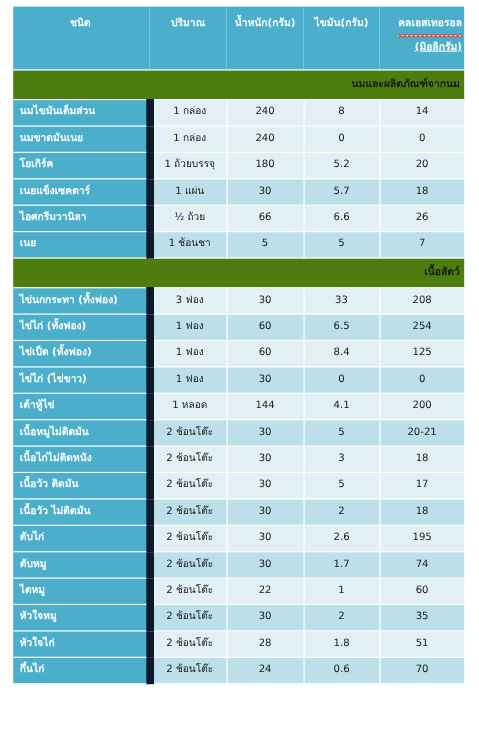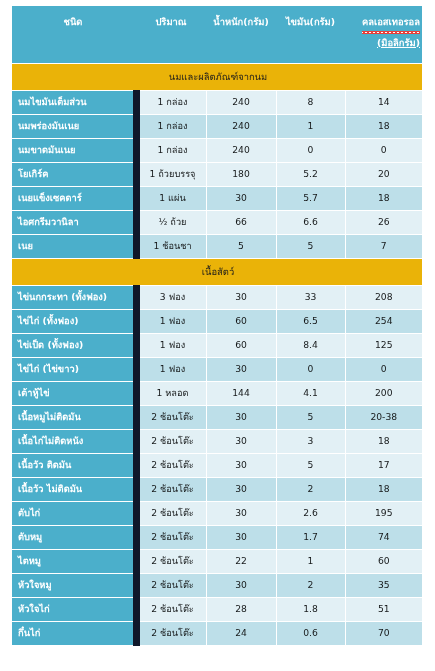--- a/index.html
+++ b/index.html
@@ -73,25 +73,25 @@
     background-repeat: repeat-x;
   }
   .chol-line2 {
     display: block;
     margin-top: 3px;
     text-decoration: underline;
   }
 
   
   tr.section-row td {
-    background: #eab308;
+    background: #4d7c0f;
     color: #1b1b1b;
-    font-weight: normal;
+    font-weight: bold;
     font-size: 9.4px;
-    text-align: center;
+    text-align: right;
     padding: 4px 4px 4px 6px;
     border-bottom: 1px solid #ffffff;
     border-top: 1px solid #ffffff;
     height: 18px;
   }
 
   
   tbody td {
     height: 19px;
     padding: 2px 3px;
@@ -151,27 +151,20 @@
         <tr class="section-row">
           <td colspan="5">นมและผลิตภัณฑ์จากนม</td>
         </tr>
         <tr class="row-a">
           <td class="type-cell">นมไขมันเต็มส่วน</td>
           <td class="num-cell amt-cell">1 กล่อง</td>
           <td class="num-cell">240</td>
           <td class="num-cell">8</td>
           <td class="num-cell">14</td>
         </tr>
-        <tr class="row-b">
-          <td class="type-cell">นมพร่องมันเนย</td>
-          <td class="num-cell amt-cell">1 กล่อง</td>
-          <td class="num-cell">240</td>
-          <td class="num-cell">1</td>
-          <td class="num-cell">18</td>
-        </tr>
         <tr class="row-a">
           <td class="type-cell">นมขาดมันเนย</td>
           <td class="num-cell amt-cell">1 กล่อง</td>
           <td class="num-cell">240</td>
           <td class="num-cell">0</td>
           <td class="num-cell">0</td>
         </tr>
         <tr class="row-a">
           <td class="type-cell">โยเกิร์ค</td>
           <td class="num-cell amt-cell">1 ถ้วยบรรจุ</td>
@@ -236,21 +229,21 @@
           <td class="num-cell amt-cell">1 หลอด</td>
           <td class="num-cell">144</td>
           <td class="num-cell">4.1</td>
           <td class="num-cell">200</td>
         </tr>
         <tr class="row-b">
           <td class="type-cell">เนื้อหมูไม่ติดมัน</td>
           <td class="num-cell amt-cell">2 ช้อนโต๊ะ</td>
           <td class="num-cell">30</td>
           <td class="num-cell">5</td>
-          <td class="num-cell">20-38</td>
+          <td class="num-cell">20-21</td>
         </tr>
         <tr class="row-a">
           <td class="type-cell">เนื้อไก่ไม่ติดหนัง</td>
           <td class="num-cell amt-cell">2 ช้อนโต๊ะ</td>
           <td class="num-cell">30</td>
           <td class="num-cell">3</td>
           <td class="num-cell">18</td>
         </tr>
         <tr class="row-a">
           <td class="type-cell">เนื้อวัว ติดมัน</td>

